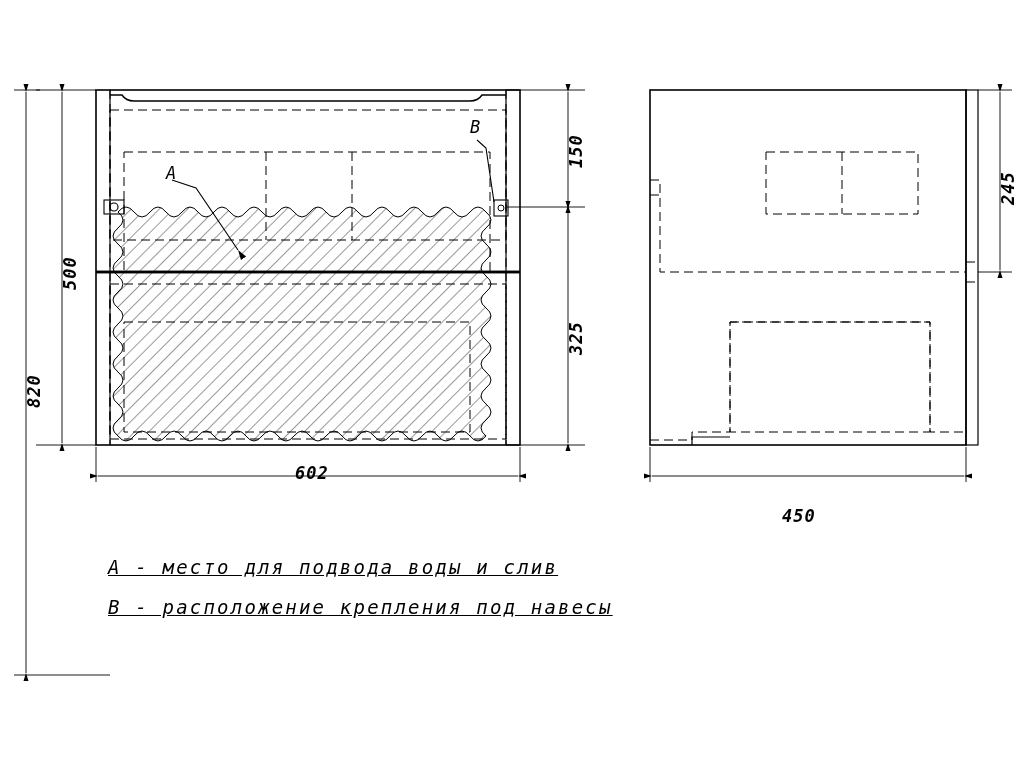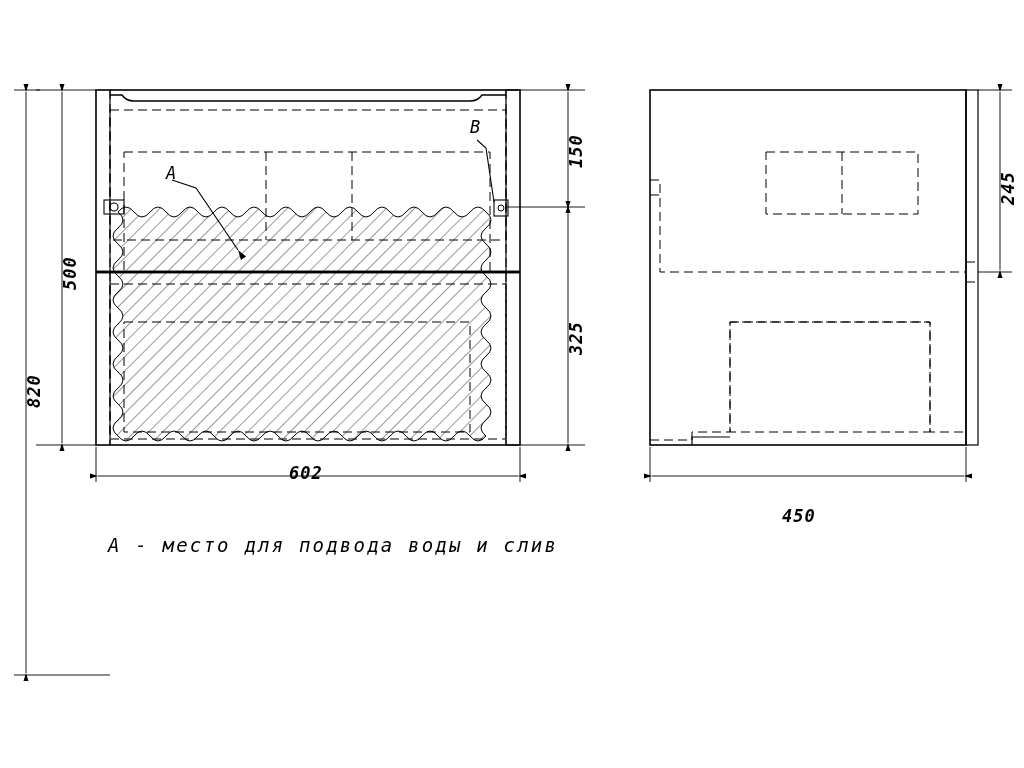--- a/index.html
+++ b/index.html
@@ -17,22 +17,23 @@
   #drawing {
     position: absolute;
     left: 0;
     top: 0;
     width: 1024px;
     height: 768px;
   }
   .legend {
     position: absolute;
     left: 108px;
-    top: 534px;
+    top: 556px;
     width: 640px;
+    text-decoration: underline;
   }
   .legend-line {
     font-family: "DejaVu Sans Mono", monospace;
     font-size: 19px;
     font-style: italic;
     letter-spacing: 2.2px;
     color: #000000;
     margin-bottom: 18px;
     white-space: pre;
   }
@@ -187,22 +188,23 @@
     <line x1="966" y1="447" x2="966" y2="482"></line>
     <line x1="652" y1="476" x2="964" y2="476" marker-start="url(#arrowStart)" marker-end="url(#arrowEnd)"></line>
   </g>
 
 </svg>
 
 <div class="dim-label rot" style="left:60px; top:290px;">500</div>
 <div class="dim-label rot" style="left:24px; top:408px;">820</div>
 <div class="dim-label rot" style="left:566px; top:168px;">150</div>
 <div class="dim-label rot" style="left:566px; top:355px;">325</div>
-<div class="dim-label" style="left:289px; top:463px;">602</div>
+<div class="dim-label" style="left:295px; top:463px;">602</div>
 <div class="dim-label" style="left:782px; top:463px;margin-top:43px;">450</div>
 <div class="dim-label rot" style="left:998px; top:205px;">245</div>
 
 <div class="callout-label" style="left:166px; top:163px;">A</div>
 <div class="callout-label" style="left:470px; top:117px;">B</div>
 
 <div class="legend">
   <div class="legend-line">A - место для подвода воды и слив</div>
+  <div class="legend-line">B - расположение крепления под навесы</div>
 </div>
 
 </body></html>

